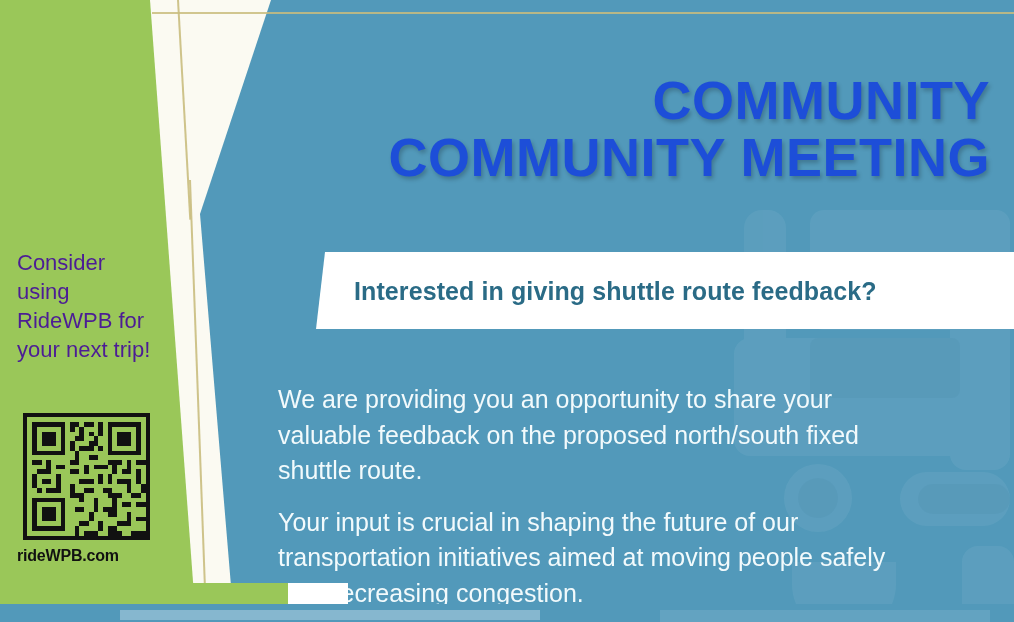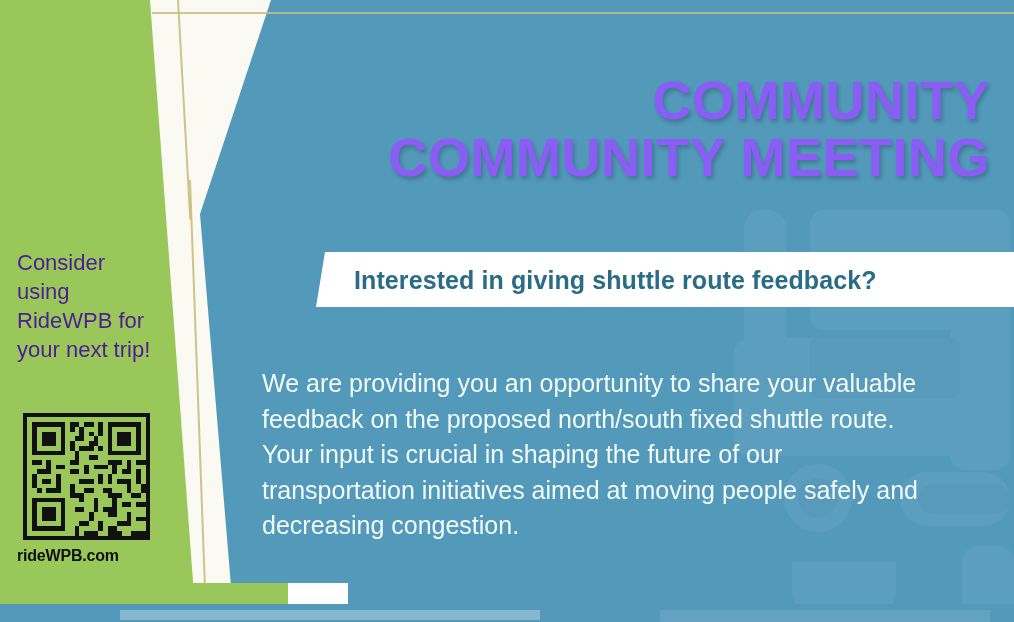--- a/index.html
+++ b/index.html
@@ -57,35 +57,35 @@
     opacity:1;
     pointer-events:none;
   }
 
   
   .headline {
     position:absolute;
     left:200px; top:72px;
     width:790px;
     text-align:right;
-    color:#8b5cf6;
+    color:#1d4ed8;
     font-weight:bold;
     font-size:54px;
     line-height:1.06;
     letter-spacing:.5px;
     text-shadow:2px 3px 4px rgba(0,0,0,.22);
   }
   .headline .l1 { display:block; }
   .headline .l2 { display:block; }
 
   
   .subbanner {
     position:absolute;
     left:316px; top:252px;
-    width:698px; height:55px;
+    width:698px; height:77px;
     background:#ffffff;
     clip-path:polygon(9px 0, 100% 0, 100% 100%, 0 100%);
     box-shadow:0 2px 6px rgba(0,0,0,.10);
     text-align:center;
   }
   .subbanner-text {
     position:absolute;
     left:38px; top:50%;
     transform:translateY(-50%);
     color:#2a6b86;
@@ -98,21 +98,21 @@
   
   .bodycopy {
     position:absolute;
     left:262px; top:366px;
     width:660px;
     color:#f2fafc;
     font-size:25px;
     line-height:1.42;
     font-weight:400;
   }
-  .bodycopy p { margin:0; }
+  .bodycopy p { margin:16px; }
 
   
   .green-text {
     position:absolute;
     left:17px; top:248px;
     width:140px;
     color:#4c1d95;
     font-size:22px;
     line-height:1.32;
     font-weight:400;

